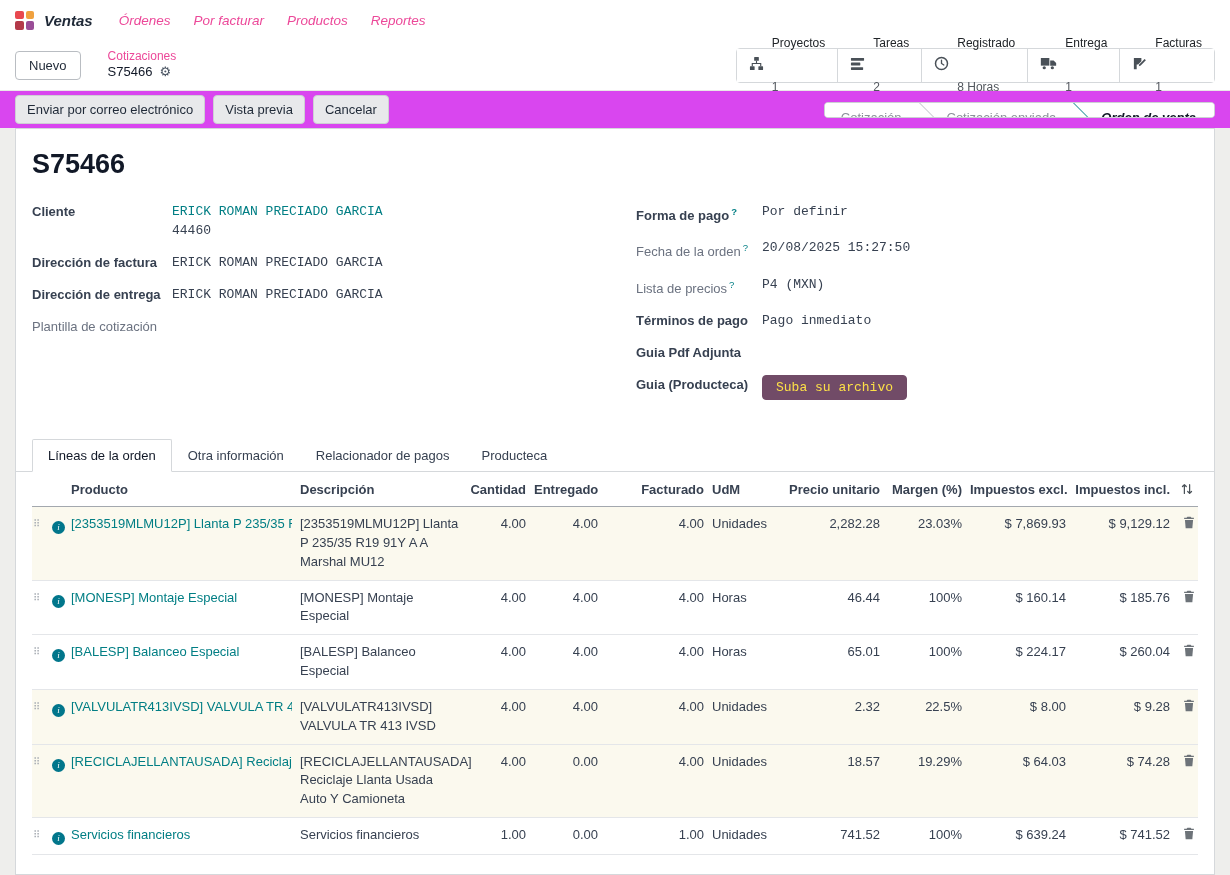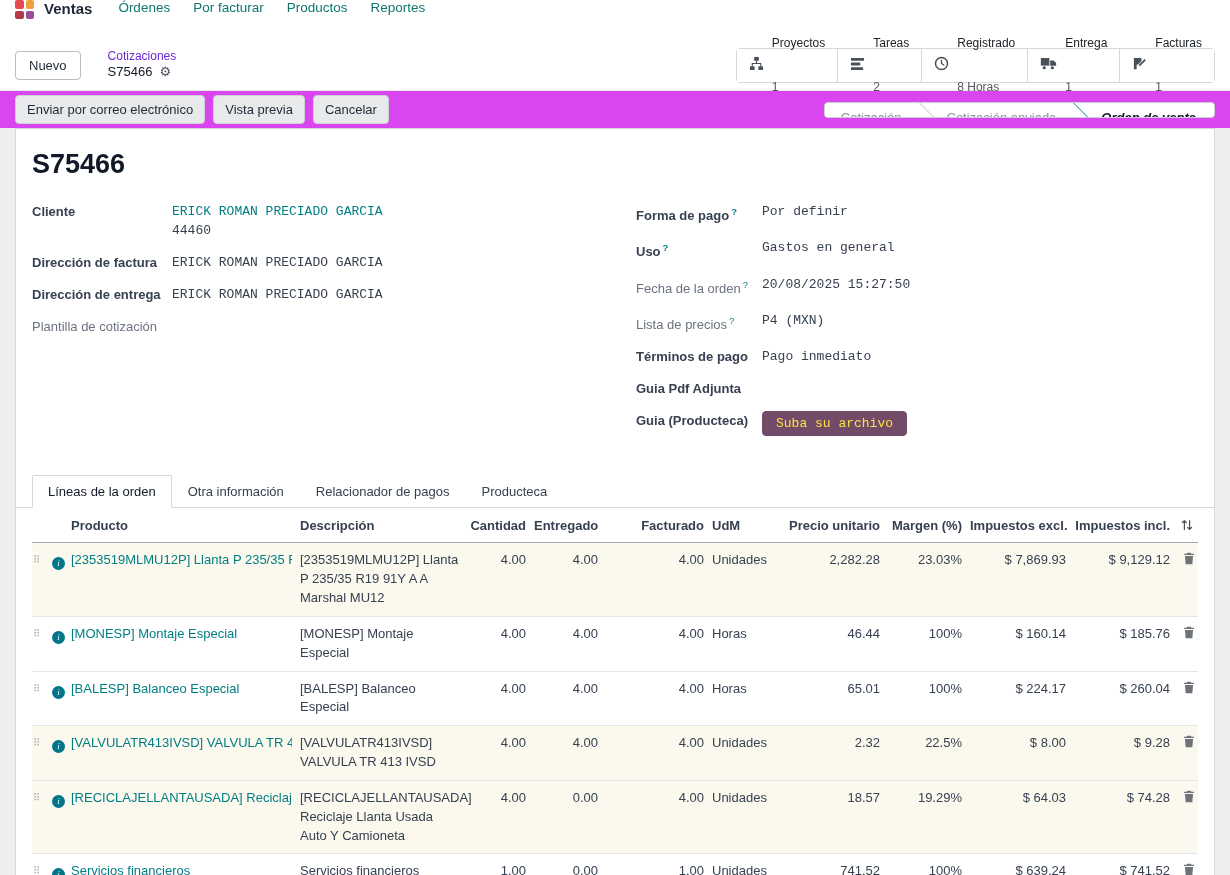--- a/index.html
+++ b/index.html
@@ -5,33 +5,33 @@
   * { margin:0; padding:0; box-sizing:border-box; }
   html,body { width:1230px; height:875px; }
   body {
     font-family:"Liberation Sans", sans-serif;
     font-size:13px; color:#374151;
     background:#eeeeec; overflow:hidden;
   }
   button { font-family:inherit; }
 
   
-  .topnav { height:40px; background:#fff; display:flex; align-items:flex-start; padding:0 15px; }
+  .topnav { height:40px; background:#fff; display:flex; align-items:center; padding:0 15px;font-style:italic; }
   .apps { width:19px; height:19px; display:grid; grid-template-columns:1fr 1fr; gap:2px; margin-right:10px; cursor:pointer; }
   .apps span { border-radius:2px; display:block; }
   .a1{background:#e8484f}.a2{background:#f0a13f}.a3{background:#b33949}.a4{background:#9a4d97}
   .brand { font-size:15px; font-weight:700; color:#1f2937; margin-right:26px; cursor:pointer; }
-  .menu-item { margin-right:23px; color:#0f766e; font-size:13.5px; cursor:pointer; }
+  .menu-item { margin-right:23px; color:#ec4899; font-size:13.5px; cursor:pointer; }
 
   
   .cp { height:50px; background:#fff; display:flex; align-items:center; justify-content:space-between; padding:0 15px; }
   .cp-left { display:flex; align-items:center; gap:27px; }
   .btn-new { background:#fff; border:1px solid #b9bdc2; border-radius:4px; padding:6px 13px; font-size:13px; color:#1f2937; cursor:pointer; }
   .breadcrumb { display:flex; flex-direction:column; line-height:1.25; }
-  .bc-parent { color:#6d28d9; font-size:12px; cursor:pointer; text-decoration:none; }
+  .bc-parent { color:#ec4899; font-size:12px; cursor:pointer; text-decoration:none; }
   .bc-current-row { display:flex; align-items:center; gap:7px; }
   .bc-current { color:#111827; font-size:13px; }
   .gear { color:#4b5563; font-size:13px; cursor:pointer; }
 
   .stat-group { display:flex; background:#fff; border:1px solid #d5d8db; border-radius:4px; height:35px; }
   .stat { display:flex; align-items:center; gap:8px; padding:0 12px; background:#fff; border:none; border-left:1px solid #d5d8db; cursor:pointer; text-align:left; }
   .stat:first-child { border-left:none; }
   .stat-text { display:flex; flex-direction:column; line-height:1.2;gap:29px; }
   .stat-label { font-size:12px; color:#212529; }
   .stat-value { font-size:12px; color:#52575e; }
@@ -230,24 +230,20 @@
       <div class="frow">
         <span class="flabel muted">Plantilla de cotización</span>
         <span class="fvalue empty"></span>
       </div>
     </div>
 
     <div class="fcol-r">
       <div class="frow">
         <span class="flabel"><span>Forma de pago</span><sup class="help">?</sup></span>
         <span class="fvalue">Por definir</span>
-      </div>
-      <div class="frow">
-        <span class="flabel"><span>Uso</span><sup class="help">?</sup></span>
-        <span class="fvalue">Gastos en general</span>
       </div>
       <div class="frow">
         <span class="flabel muted"><span>Fecha de la orden</span><sup class="help">?</sup></span>
         <span class="fvalue">20/08/2025 15:27:50</span>
       </div>
       <div class="frow">
         <span class="flabel muted"><span>Lista de precios</span><sup class="help">?</sup></span>
         <span class="fvalue">P4 (MXN)</span>
       </div>
       <div class="frow">

